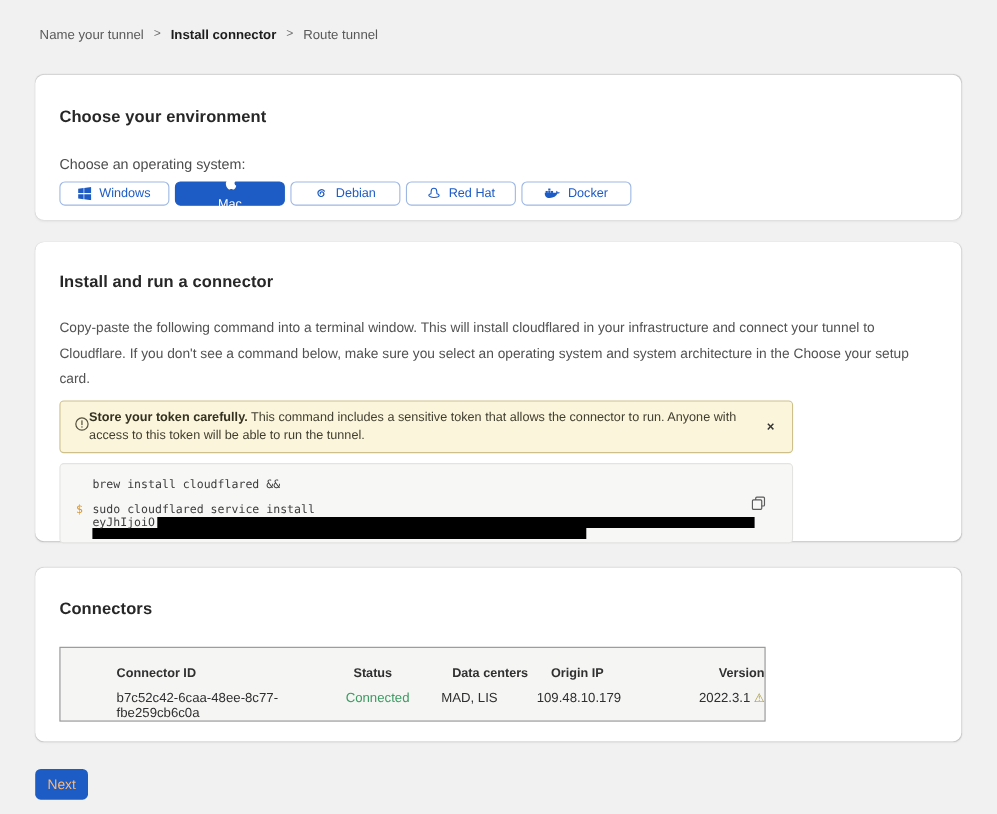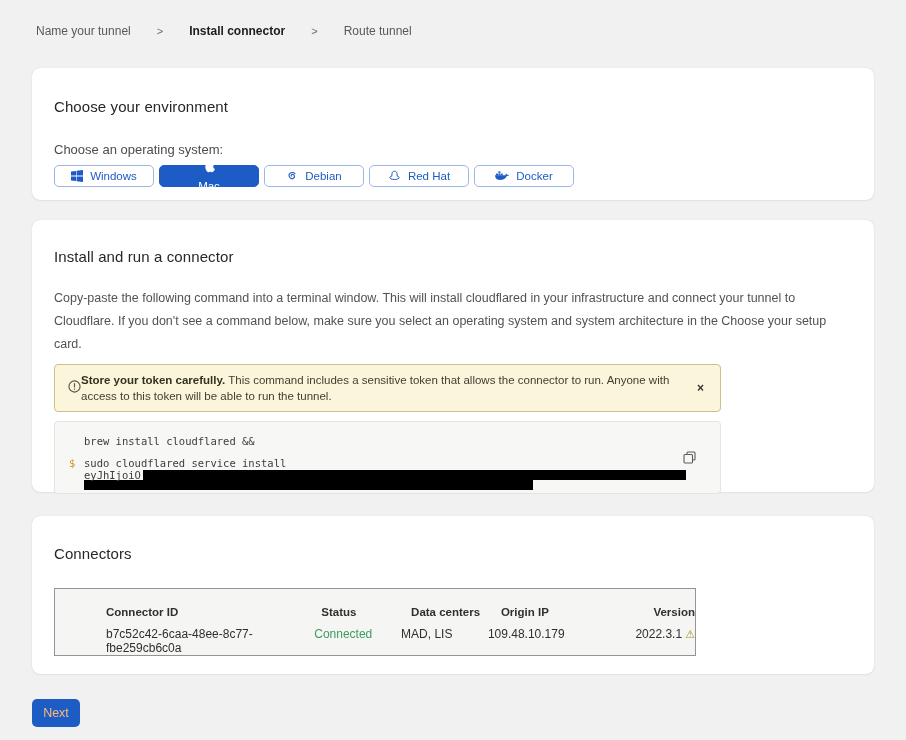--- a/index.html
+++ b/index.html
@@ -6,34 +6,34 @@
   html, body { width: 906px; height: 740px; overflow: hidden; }
   body {
     background: #f1f1f1;
     font-family: "Liberation Sans", sans-serif;
     color: #363636;
   }
   .page { padding: 24px 32px 0 32px; }
 
   
   .breadcrumb {
-    display: flex; align-items: center; gap: 26px;
+    display: flex; align-items: center; gap: 9px;
     font-size: 12px; color: #595959; padding-left: 4px;
   }
   .breadcrumb .crumb { cursor: default; }
   .breadcrumb .crumb.active { font-weight: bold; color: #1d1d1d; }
   .breadcrumb .sep { color: #6d6d6d; font-size: 11px; }
 
   
   .card {
     background: #ffffff;
     border-radius: 8px;
     box-shadow: 0 0 1px rgba(0,0,0,0.18), 0 1px 2px rgba(0,0,0,0.05);
   }
-  .card h2 { font-size: 15px; font-weight: normal; color: #272727; letter-spacing: .1px; }
+  .card h2 { font-size: 15px; font-weight: bold; color: #272727; letter-spacing: .1px; }
 
   .card-env { margin-top: 30px; height: 132px; padding: 30px 22px 0 22px; }
   .os-label { margin-top: 27px; font-size: 13px; color: #4c4c4c; }
   .os-row { margin-top: 8px; display: flex; gap: 5px; }
   .os-btn {
     width: 100px; height: 22px;
     display: flex; align-items: center; justify-content: center; gap: 7px;
     border: 1px solid #9db7e4; border-radius: 5px;
     background: #ffffff; color: #1e5cc5;
     font-family: "Liberation Sans", sans-serif;

